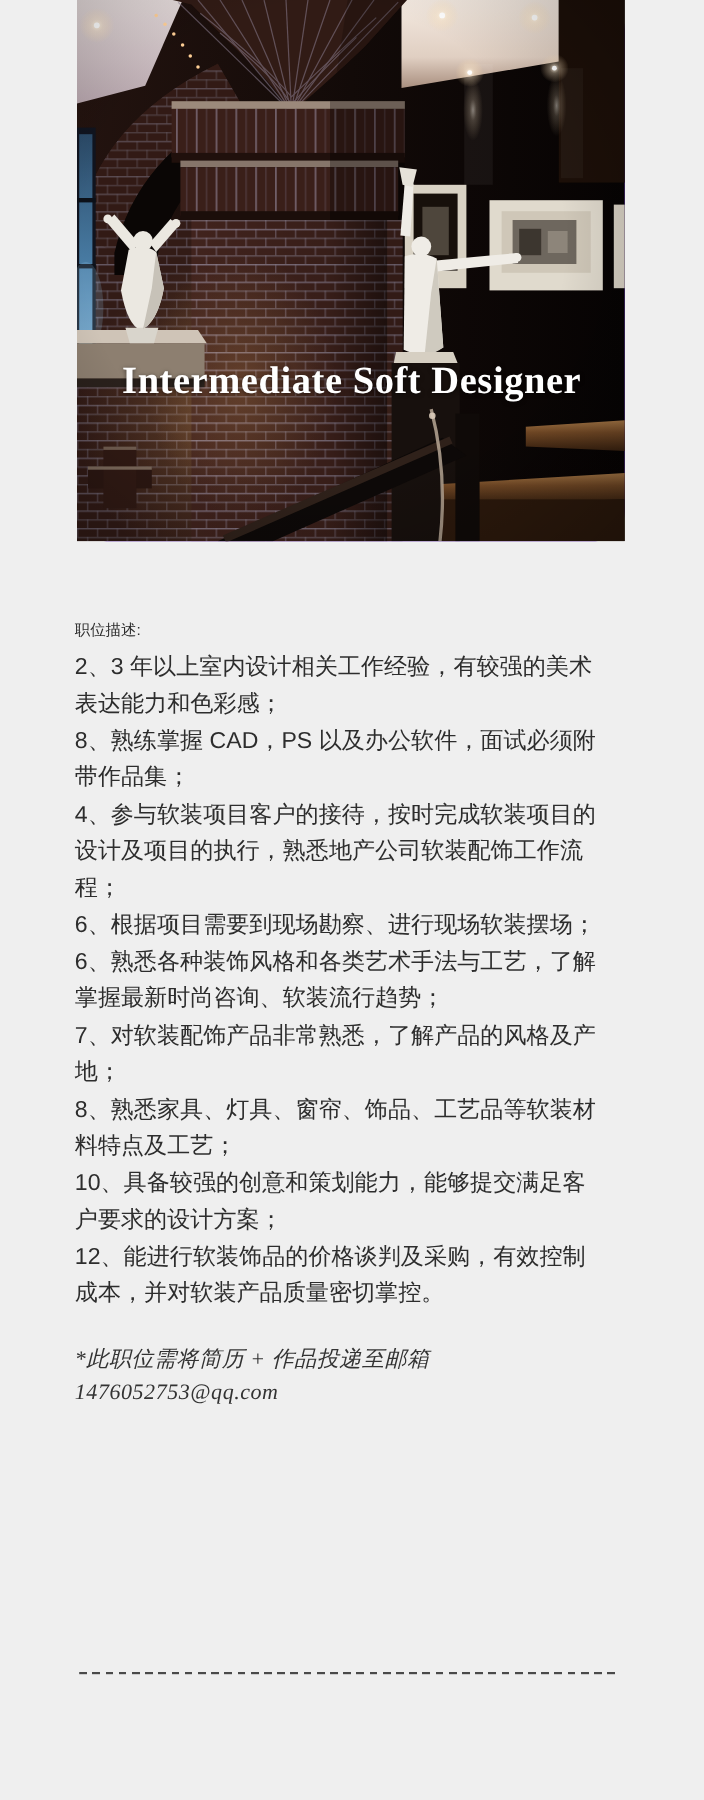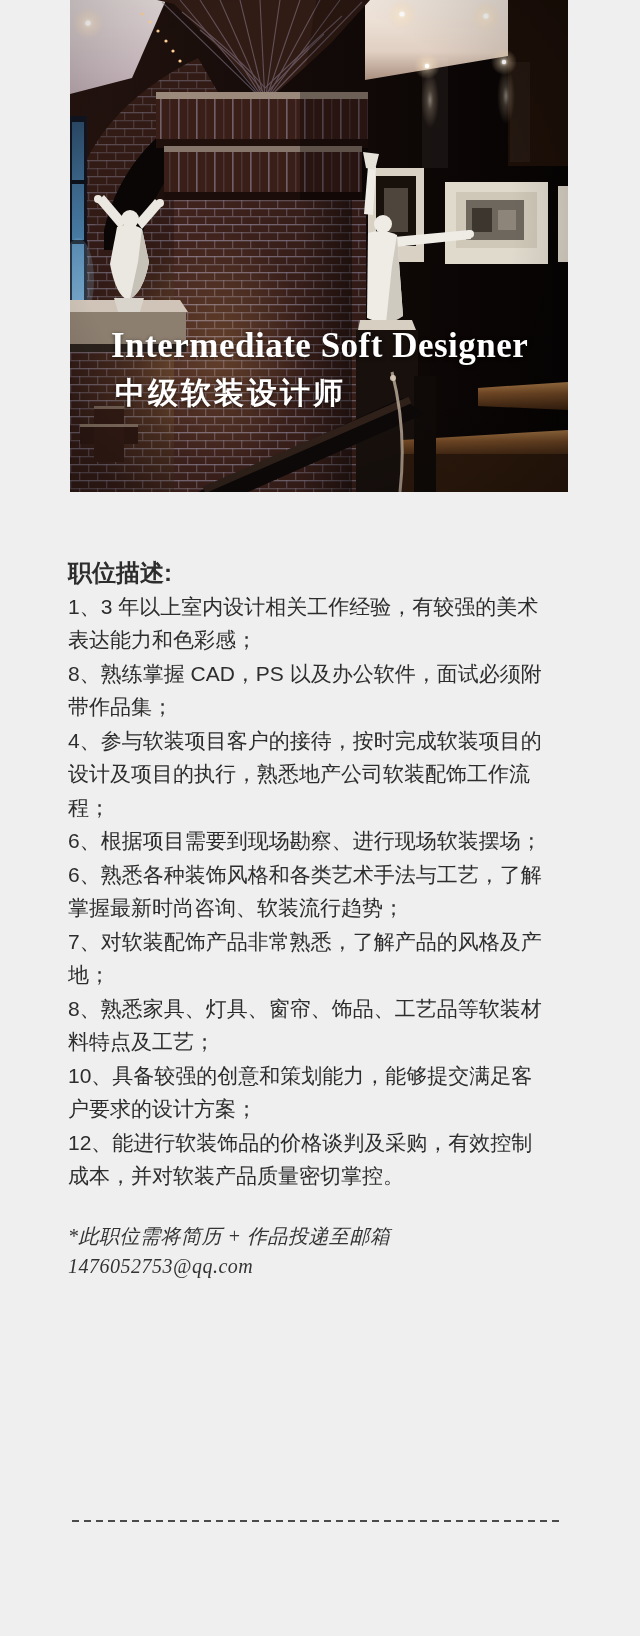--- a/index.html
+++ b/index.html
@@ -35,21 +35,21 @@
     white-space:nowrap;
   }
 
   
   .content {
     position:absolute; left:68px; top:556px;
     width:478px;
     color:#2d2d2d;
     font-size:21px; line-height:33.5px;
   }
-  .job-heading { margin:0; font-weight:700; font-size:24px; }
+  .job-heading { margin:0; font-weight:400; font-size:14px; }
   .job-items p { margin:0; }
   .footnote {
     margin-top:28px;
     font-family:"Liberation Serif","DejaVu Serif",serif;
     font-style:italic;
     font-size:20px; line-height:30px;
     color:#333333;
     letter-spacing:0.5px;
   }
 
@@ -272,28 +272,27 @@
       <path d="M134,490 L340,400" stroke="#2f211a" stroke-width="7" fill="none"></path>
       <path d="M322,372 Q337,430 330,492" stroke="#b7a795" stroke-width="3" fill="none" opacity="0.85"></path>
       <circle cx="323" cy="378" r="3" fill="#d9cbb9" opacity="0.9"></circle>
     </g>
 
     <rect width="498" height="492" fill="url(#gVig)"></rect>
   </svg>
 
   <div class="hero-titles">
     <div class="hero-title-en">Intermediate Soft Designer</div>
-    <div class="hero-title-zh">中级软装设计师</div>
   </div>
 </div>
 
 <div class="content">
   <p class="job-heading">职位描述:</p>
   <div class="job-items">
-      <p>1、3 年以上室内设计相关工作经验，有较强的美术表达能力和色彩感；</p>
+      <p>2、3 年以上室内设计相关工作经验，有较强的美术表达能力和色彩感；</p>
       <p>8、熟练掌握 CAD，PS 以及办公软件，面试必须附带作品集；</p>
       <p>4、参与软装项目客户的接待，按时完成软装项目的设计及项目的执行，熟悉地产公司软装配饰工作流程；</p>
       <p>6、根据项目需要到现场勘察、进行现场软装摆场；</p>
       <p>6、熟悉各种装饰风格和各类艺术手法与工艺，了解掌握最新时尚咨询、软装流行趋势；</p>
       <p>7、对软装配饰产品非常熟悉，了解产品的风格及产地；</p>
       <p>8、熟悉家具、灯具、窗帘、饰品、工艺品等软装材料特点及工艺；</p>
       <p>10、具备较强的创意和策划能力，能够提交满足客户要求的设计方案；</p>
       <p>12、能进行软装饰品的价格谈判及采购，有效控制成本，并对软装产品质量密切掌控。</p>
     </div>
   <p class="footnote">*此职位需将简历 + 作品投递至邮箱 1476052753@qq.com</p>

